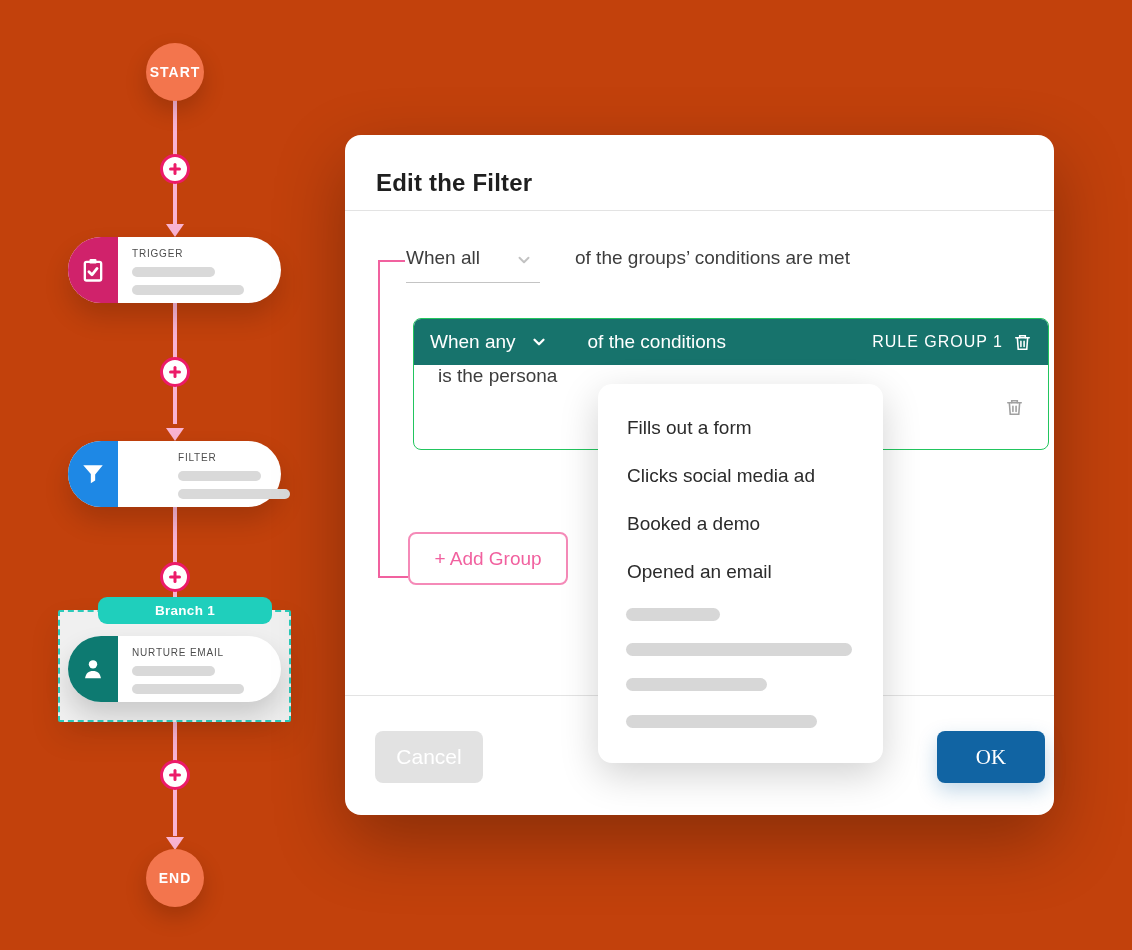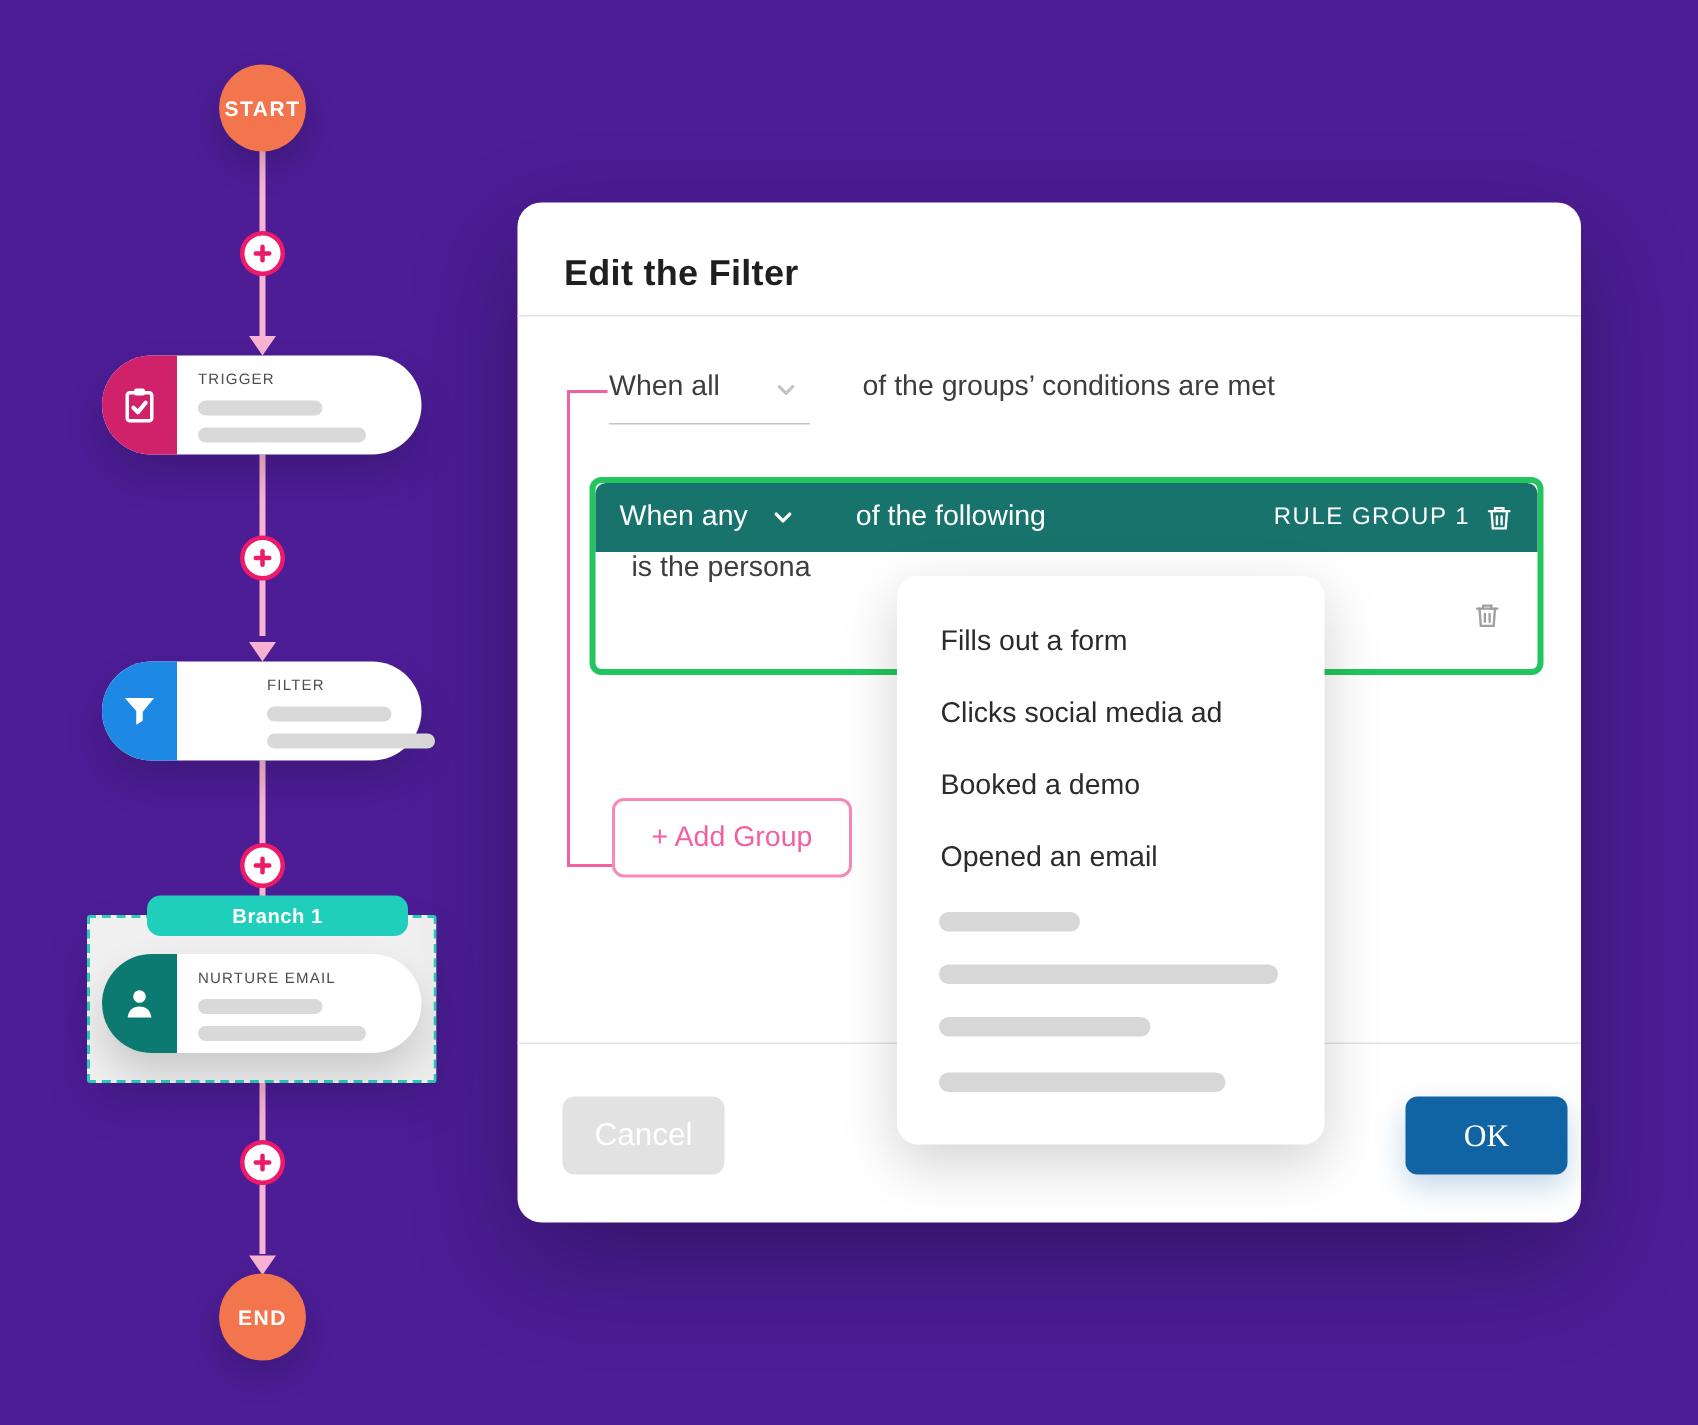--- a/index.html
+++ b/index.html
@@ -1,18 +1,18 @@
 <!DOCTYPE html>
 <html><head>
 <meta charset="utf-8">
 <style>
   * { margin:0; padding:0; box-sizing:border-box; }
   html,body { background:#ffffff; }
   body { font-family:"Liberation Sans", sans-serif; }
-  #canvas { position:relative; width:1132px; height:950px; background:#4c1d95; overflow:hidden; }
+  #canvas { position:relative; width:1132px; height:950px; background:#c2410c; overflow:hidden; }
 
   
   .flow-circle { position:absolute; width:58px; height:58px; border-radius:50%;
     background:#F3754D; color:#fff; font-size:14px; font-weight:bold; letter-spacing:1px;
     display:flex; align-items:center; justify-content:center;
     box-shadow:0 10px 22px rgba(0,0,0,0.18); z-index:2; }
   #start-circle { left:146px; top:43px; }
   #end-circle   { left:146px; top:849px; }
 
   .flow-line { position:absolute; width:4px; background:#F9B3D2; left:173px; z-index:0; }
@@ -70,22 +70,22 @@
   #cond-select-value { left:61px; top:112px; cursor:pointer; }
   #cond-chevron { position:absolute; left:170px; top:116px; color:#C2C2C2; cursor:pointer; }
   #cond-underline { position:absolute; left:61px; top:147px; width:134px; height:1px; background:#C4C4C4; }
   #cond-suffix { left:230px; top:112px; }
 
   .bracket { position:absolute; background:#F1619F; z-index:0; }
   #bracket-v  { left:33px; top:126px; width:2px; height:317px; }
   #bracket-h1 { left:33px; top:125px; width:27px; height:2px; }
   #bracket-h2 { left:33px; top:441px; width:30px; height:2px; }
 
-  #rule-group { position:absolute; left:48px; top:183px; width:636px; height:132px;
-    border:4px solid #22c55e; border-radius:8px; background:#fff; z-index:1; }
+  #rule-group { position:absolute; left:68px; top:183px; width:636px; height:132px;
+    border:1px solid #22c55e; border-radius:8px; background:#fff; z-index:1; }
   #rg-header { height:46px; background:#17736C; border-radius:7px 7px 0 0;
     display:flex; align-items:center; padding:0 16px; color:#fff; }
   #rg-select-value { font-size:19px; cursor:pointer; }
   #rg-chevron { margin-left:14px; display:flex; align-items:center; cursor:pointer; }
   #rg-suffix { font-size:19px; margin-left:40px; }
   #rg-name { font-size:16px; letter-spacing:1px; margin-left:auto; }
   #rg-trash { margin-left:10px; color:#fff; display:flex; align-items:center; cursor:pointer; }
   #rg-body { height:85px; display:flex; padding:0 24px; }
   #rule-text { font-size:19px; color:#3D3D3D; }
   #rule-trash { margin-left:auto; color:#A0A0A0; display:flex; align-items:center; cursor:pointer; }
@@ -207,21 +207,21 @@
     <span class="cond-text" id="cond-suffix">of the groups’ conditions are met</span>
 
     <div id="rule-group">
       <div id="rg-header">
         <span id="rg-select-value">When any</span>
         <span id="rg-chevron">
           <svg width="18" height="18" viewBox="0 0 24 24" fill="none" stroke="#ffffff" stroke-width="3" stroke-linecap="round" stroke-linejoin="round">
               <path d="M6 9l6 6 6-6"></path>
             </svg>
         </span>
-        <span id="rg-suffix">of the following</span>
+        <span id="rg-suffix">of the conditions</span>
         <span id="rg-name">RULE GROUP 1</span>
         <span id="rg-trash">
           <svg width="19" height="19" viewBox="0 0 24 24" fill="none" stroke="currentColor" stroke-width="2" stroke-linecap="round">
             <path d="M3.5 6h17"></path>
               <path d="M8.5 6V3.5h7V6"></path>
             <path d="M5.5 6l1.1 14.5h10.8L18.5 6"></path>
               <path d="M10 10.5v6.5M14 10.5v6.5"></path>
           </svg>
         </span>
       </div>

